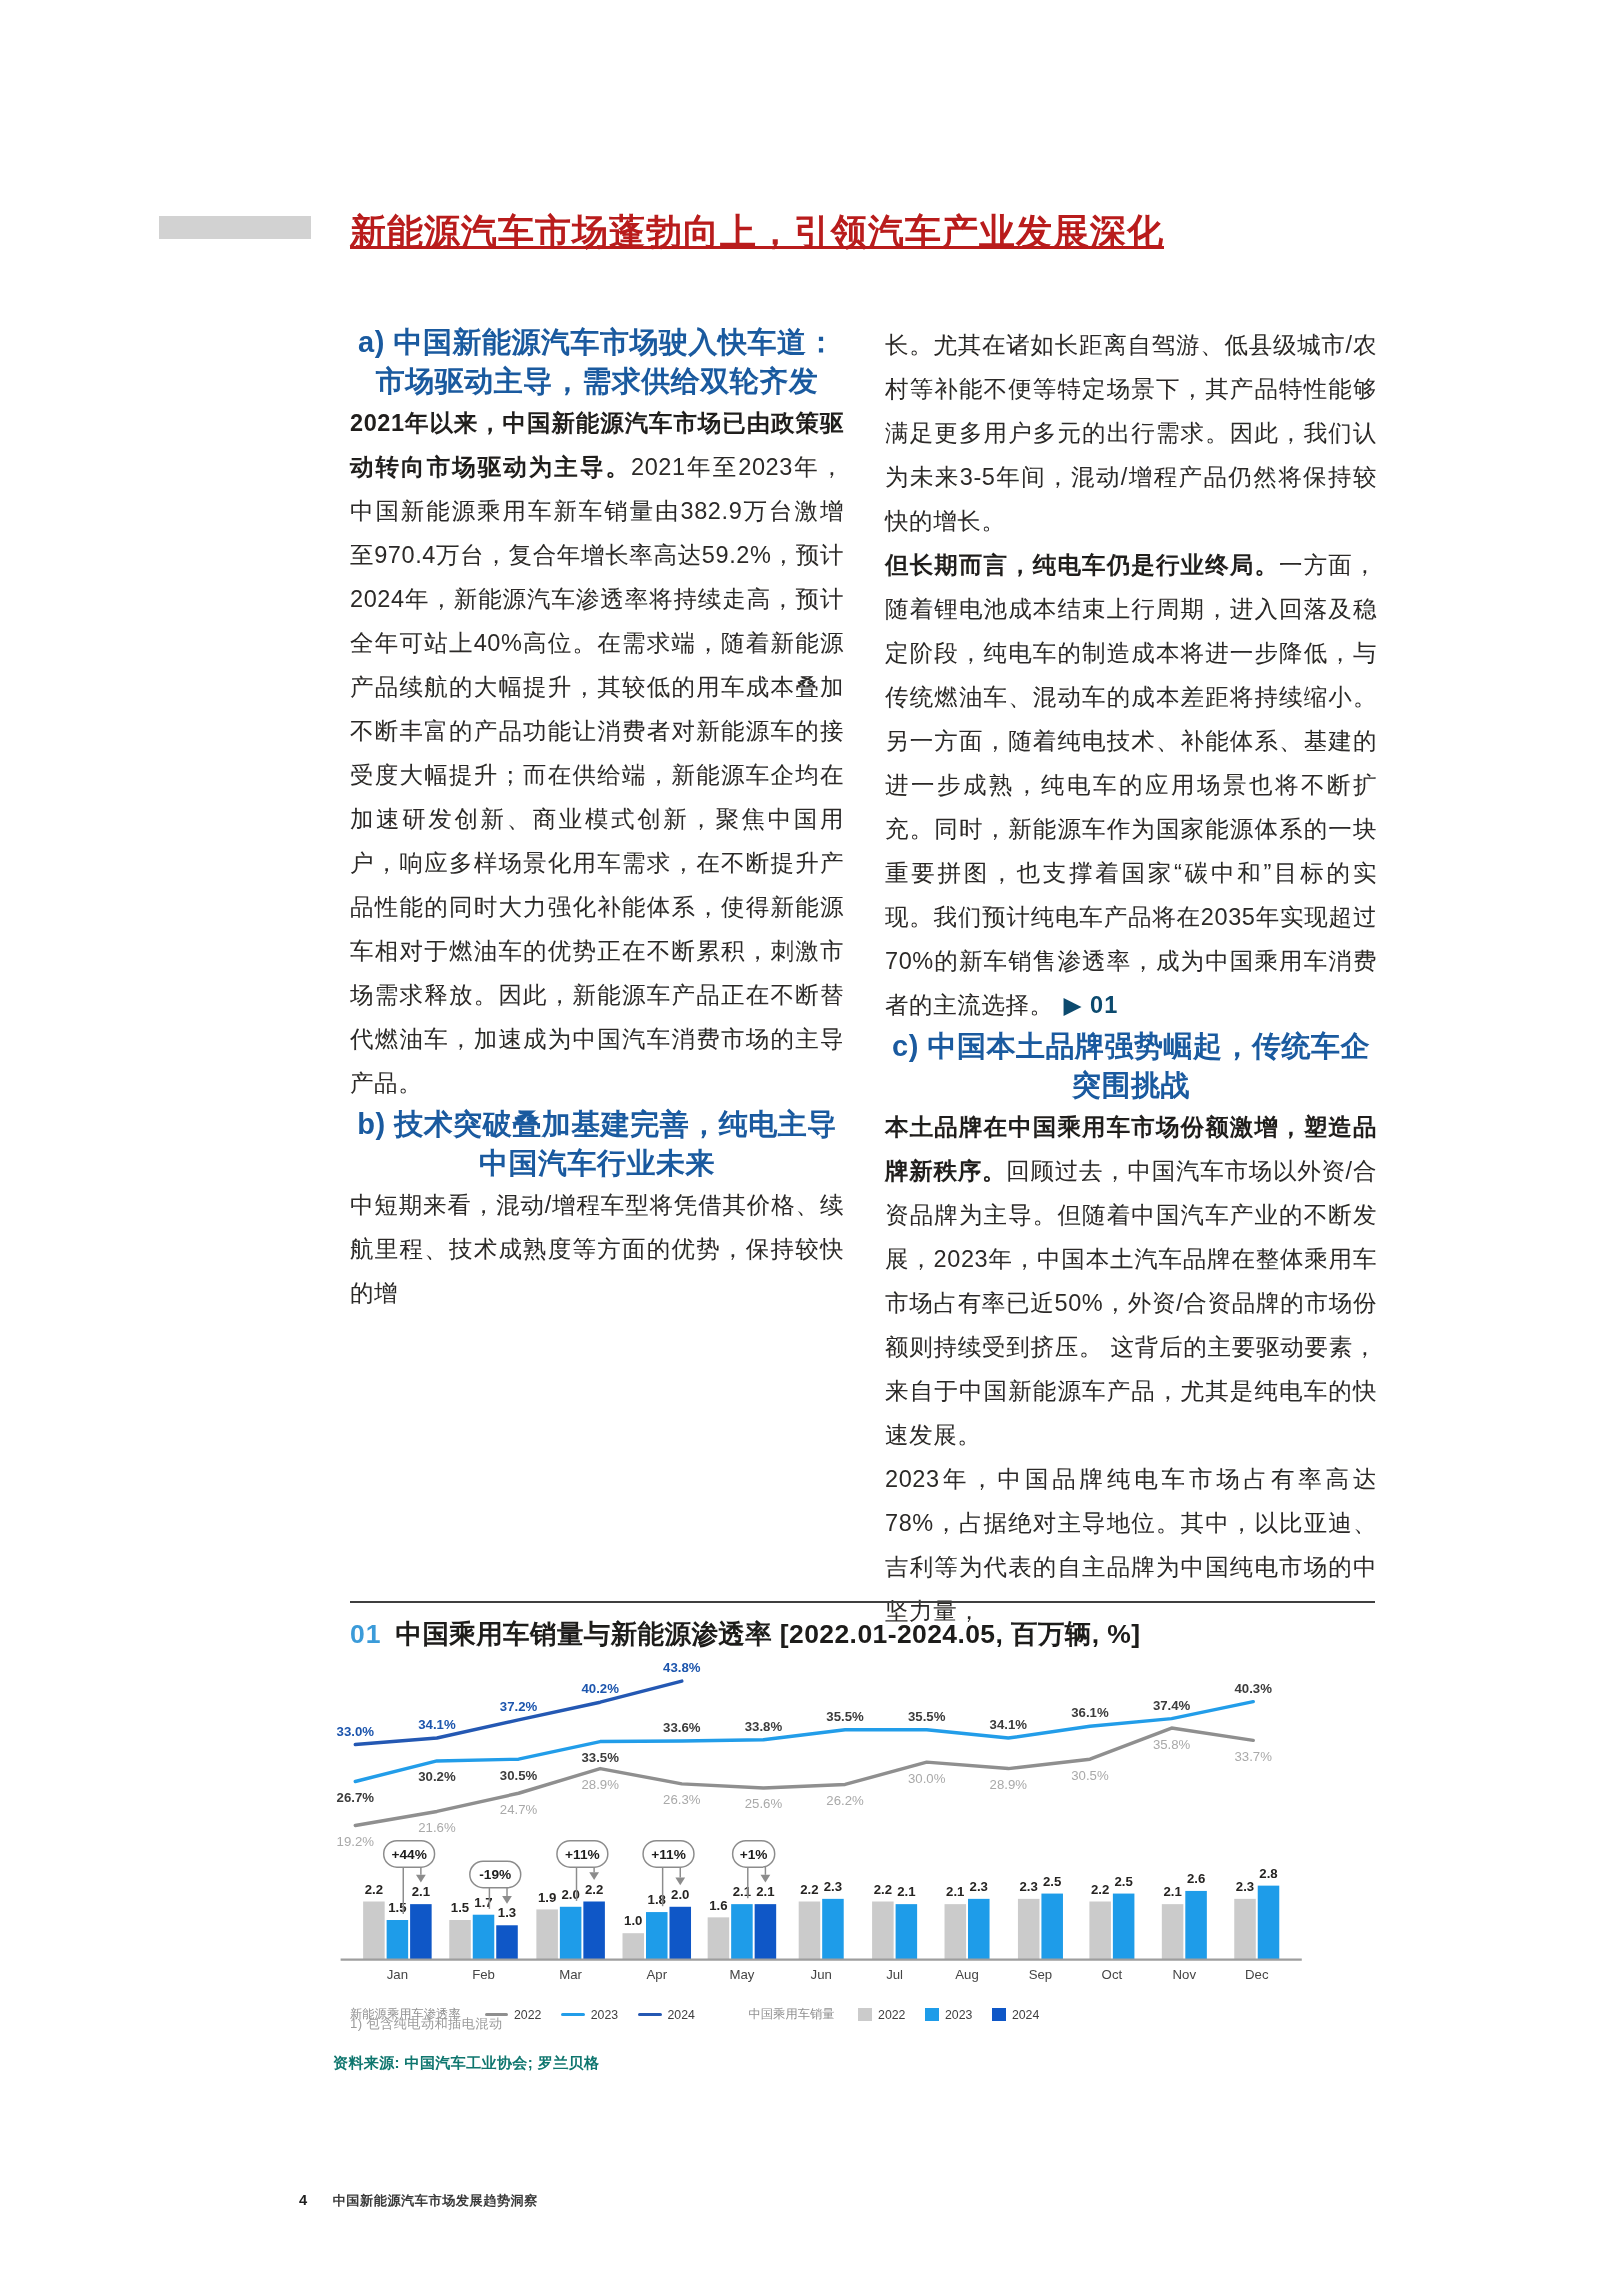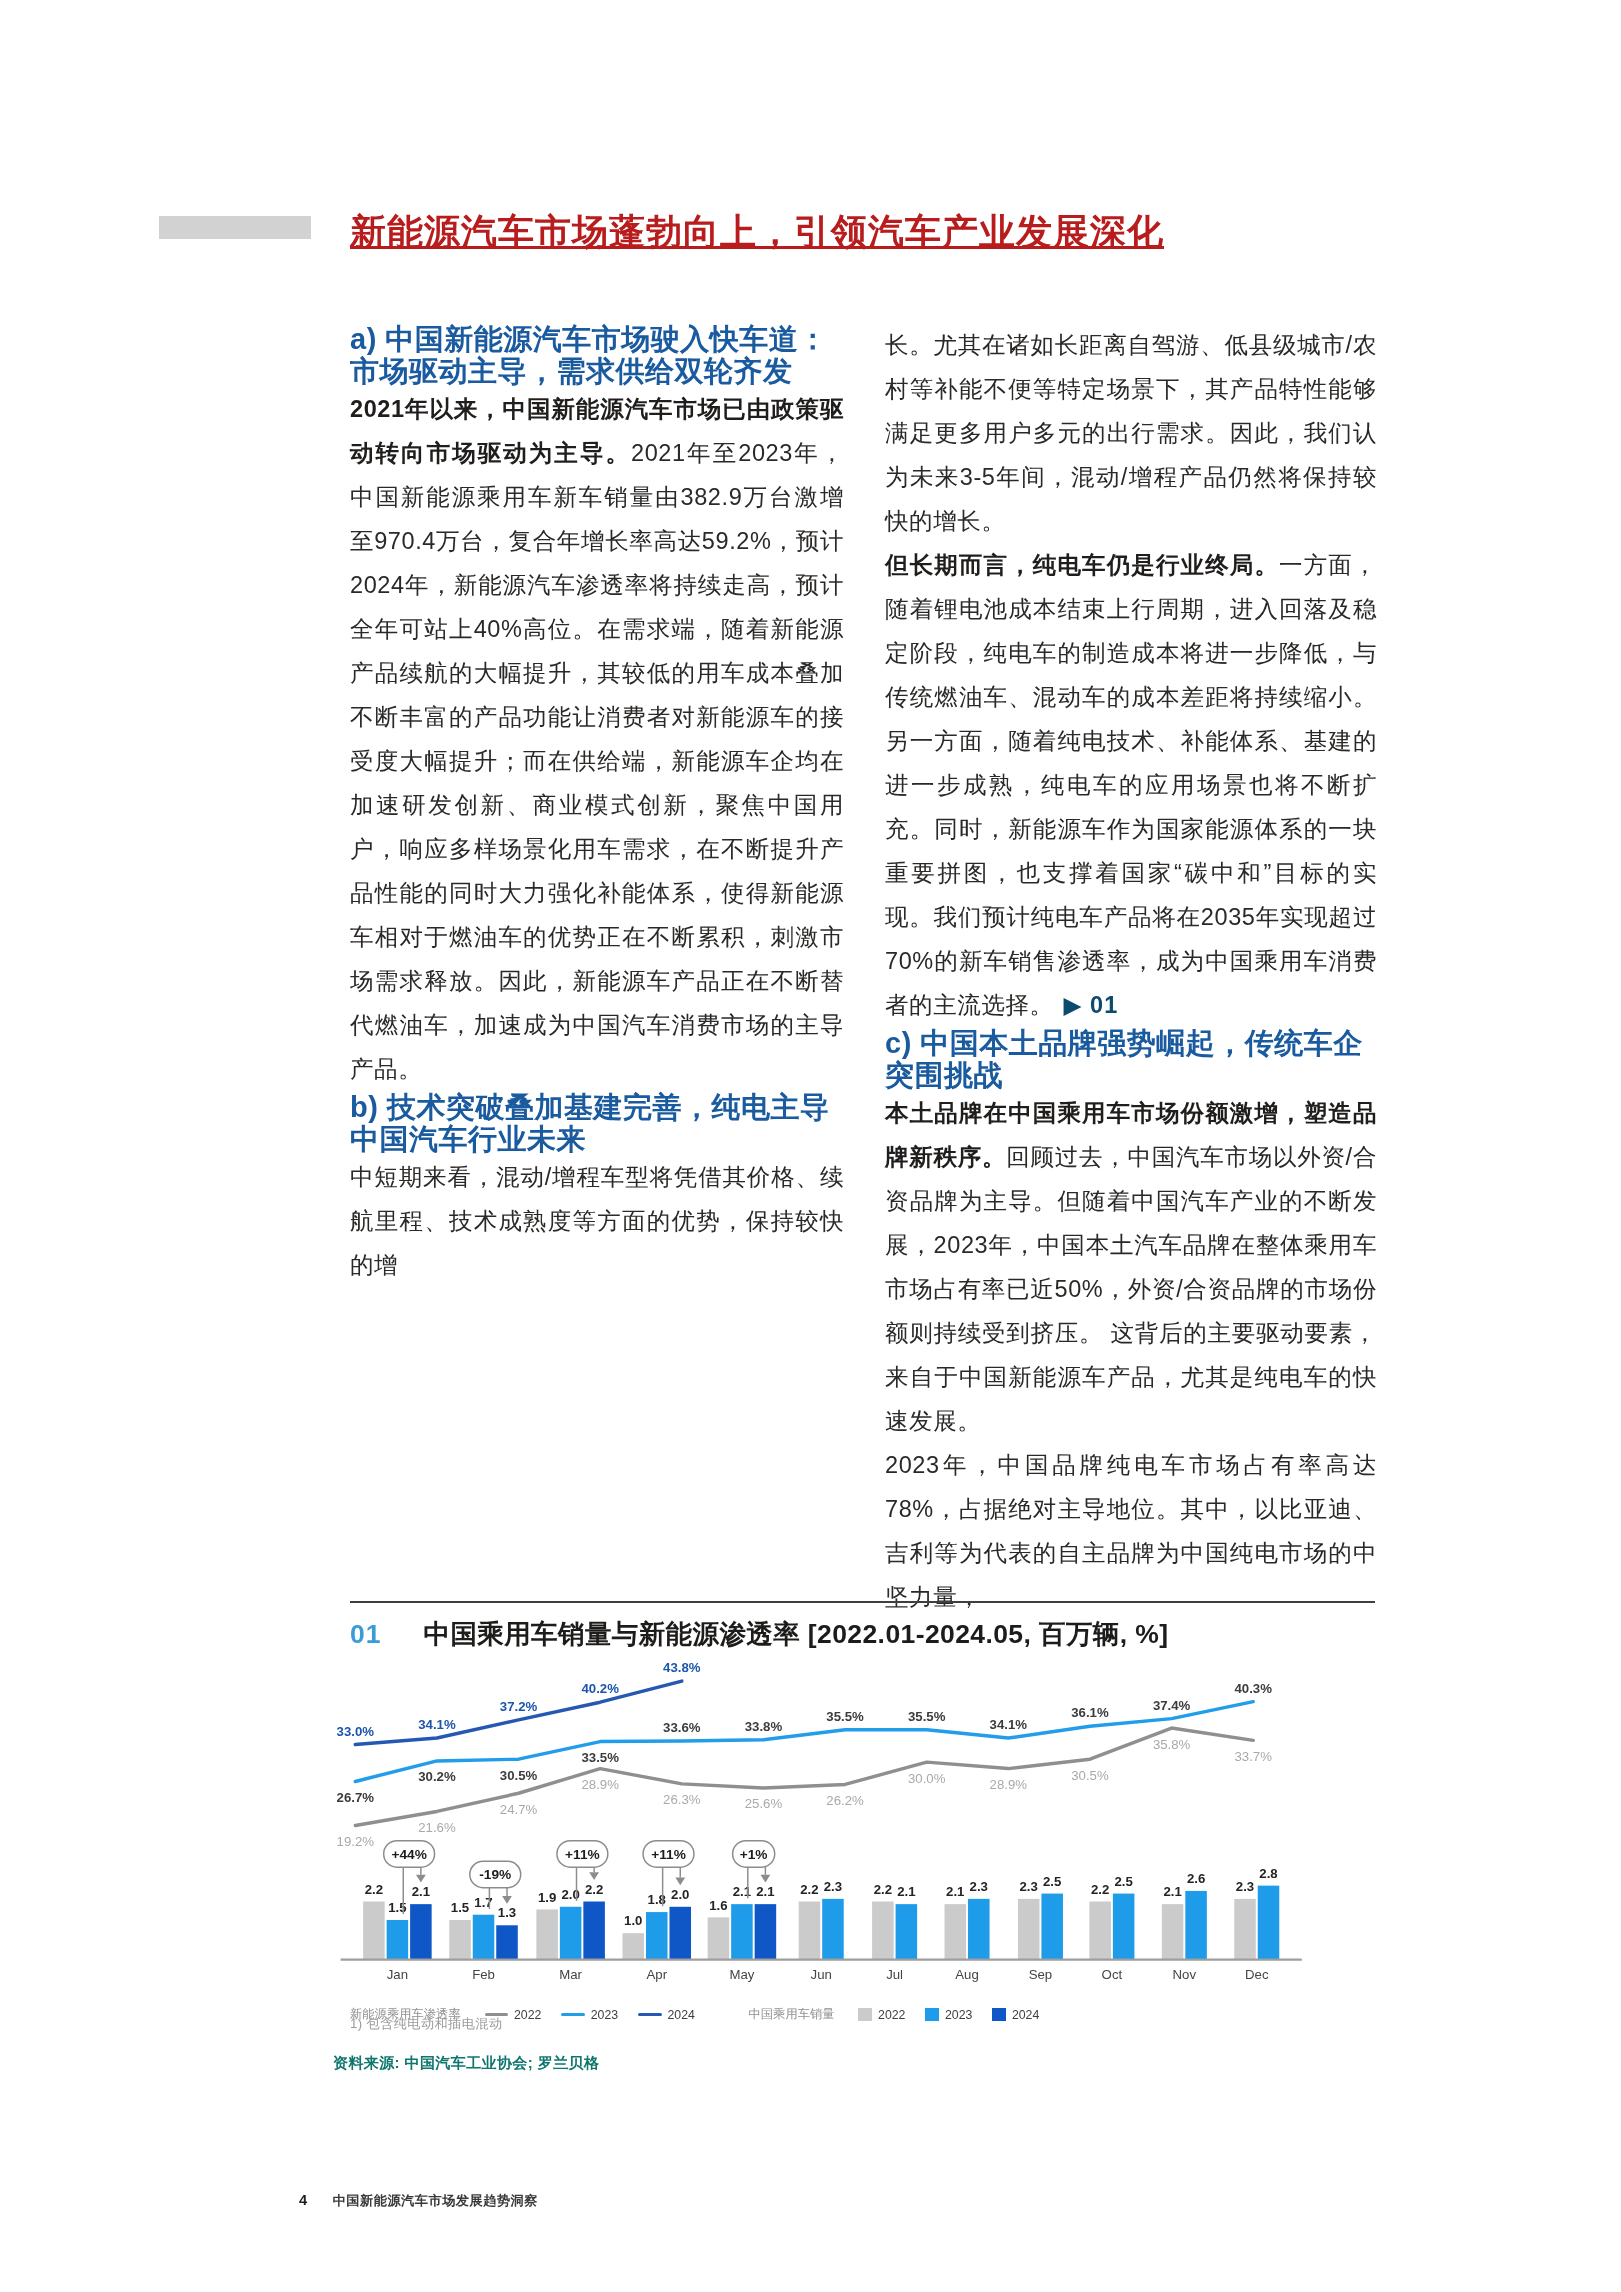--- a/index.html
+++ b/index.html
@@ -7,35 +7,35 @@
     width:1621px;height:2293px;position:relative;background:#ffffff;
     font-family:"Liberation Sans","DejaVu Sans",sans-serif;
     overflow:hidden;
   }
   .abs{position:absolute;}
   #gray-block{left:159px;top:216px;width:152px;height:22.5px;background:#d2d2d2;}
   #page-title{left:350px;top:208px;font-size:36px;font-weight:700;color:#b91c1c;letter-spacing:1px;white-space:nowrap;text-decoration:underline;}
   .col{position:absolute;top:323px;}
   #col-left{left:350px;width:494px;}
   #col-right{left:885px;width:492px;}
-  h2.sec{color:#1a5a9f;font-size:29px;line-height:32px;font-weight:700;
-         white-space:pre-line;margin:0;letter-spacing:0.5px;}
+  h2.sec{color:#1a5a9f;font-size:29px;line-height:39px;font-weight:700;
+         white-space:pre-line;margin:0;letter-spacing:0.5px;text-align:center;}
   p.body{font-size:23.5px;line-height:44px;text-align:justify;color:#2b2927;
          letter-spacing:0.6px;margin:0;}
   p.body .lead{font-weight:700;color:#201e1c;}
   .ref{color:#0c4a6e;font-weight:700;margin-left:9.8px;letter-spacing:1px;}
   .mt-para-a{margin-top:21.6px;}
   .mt-head-b{margin-top:43px;}
   .mt-para-b{margin-top:26.5px;}
   .mt-para-r2{margin-top:42px;}
   .mt-head-c{margin-top:20.6px;}
   .mt-para-c1{margin-top:19.6px;}
   .mt-para-c2{margin-top:26.5px;}
   #divider{left:350px;top:1601px;width:1025px;height:2px;background:#3f3f3f;}
-  #chart-header{left:350px;top:1616px;display:flex;gap:42px;align-items:baseline;}
+  #chart-header{left:350px;top:1616px;display:flex;gap:14px;align-items:baseline;}
   #chart-index{font-size:26.5px;font-weight:700;color:#3b9bd9;letter-spacing:1px;}
   #chart-title{font-size:26.5px;font-weight:700;color:#1d1c1a;letter-spacing:0.4px;white-space:nowrap;}
   #figure-svg{left:332px;top:1666px;overflow:visible;}
   svg text{font-family:"Liberation Sans","DejaVu Sans",sans-serif;}
   #chart-legend{left:350px;top:1994px;display:flex;align-items:center;gap:20px;
                 font-size:12.3px;color:#3f3f3f;white-space:nowrap;margin-top:12px;}
   .lg-label{color:#8f8f8f;margin-right:3.9px;}
   .lg-item{display:inline-flex;align-items:center;gap:5.9px;}
   .lg-line{width:23.5px;height:3.9px;border-radius:2px;display:inline-block;}
   .lg-sq{width:13.7px;height:13.7px;display:inline-block;}

